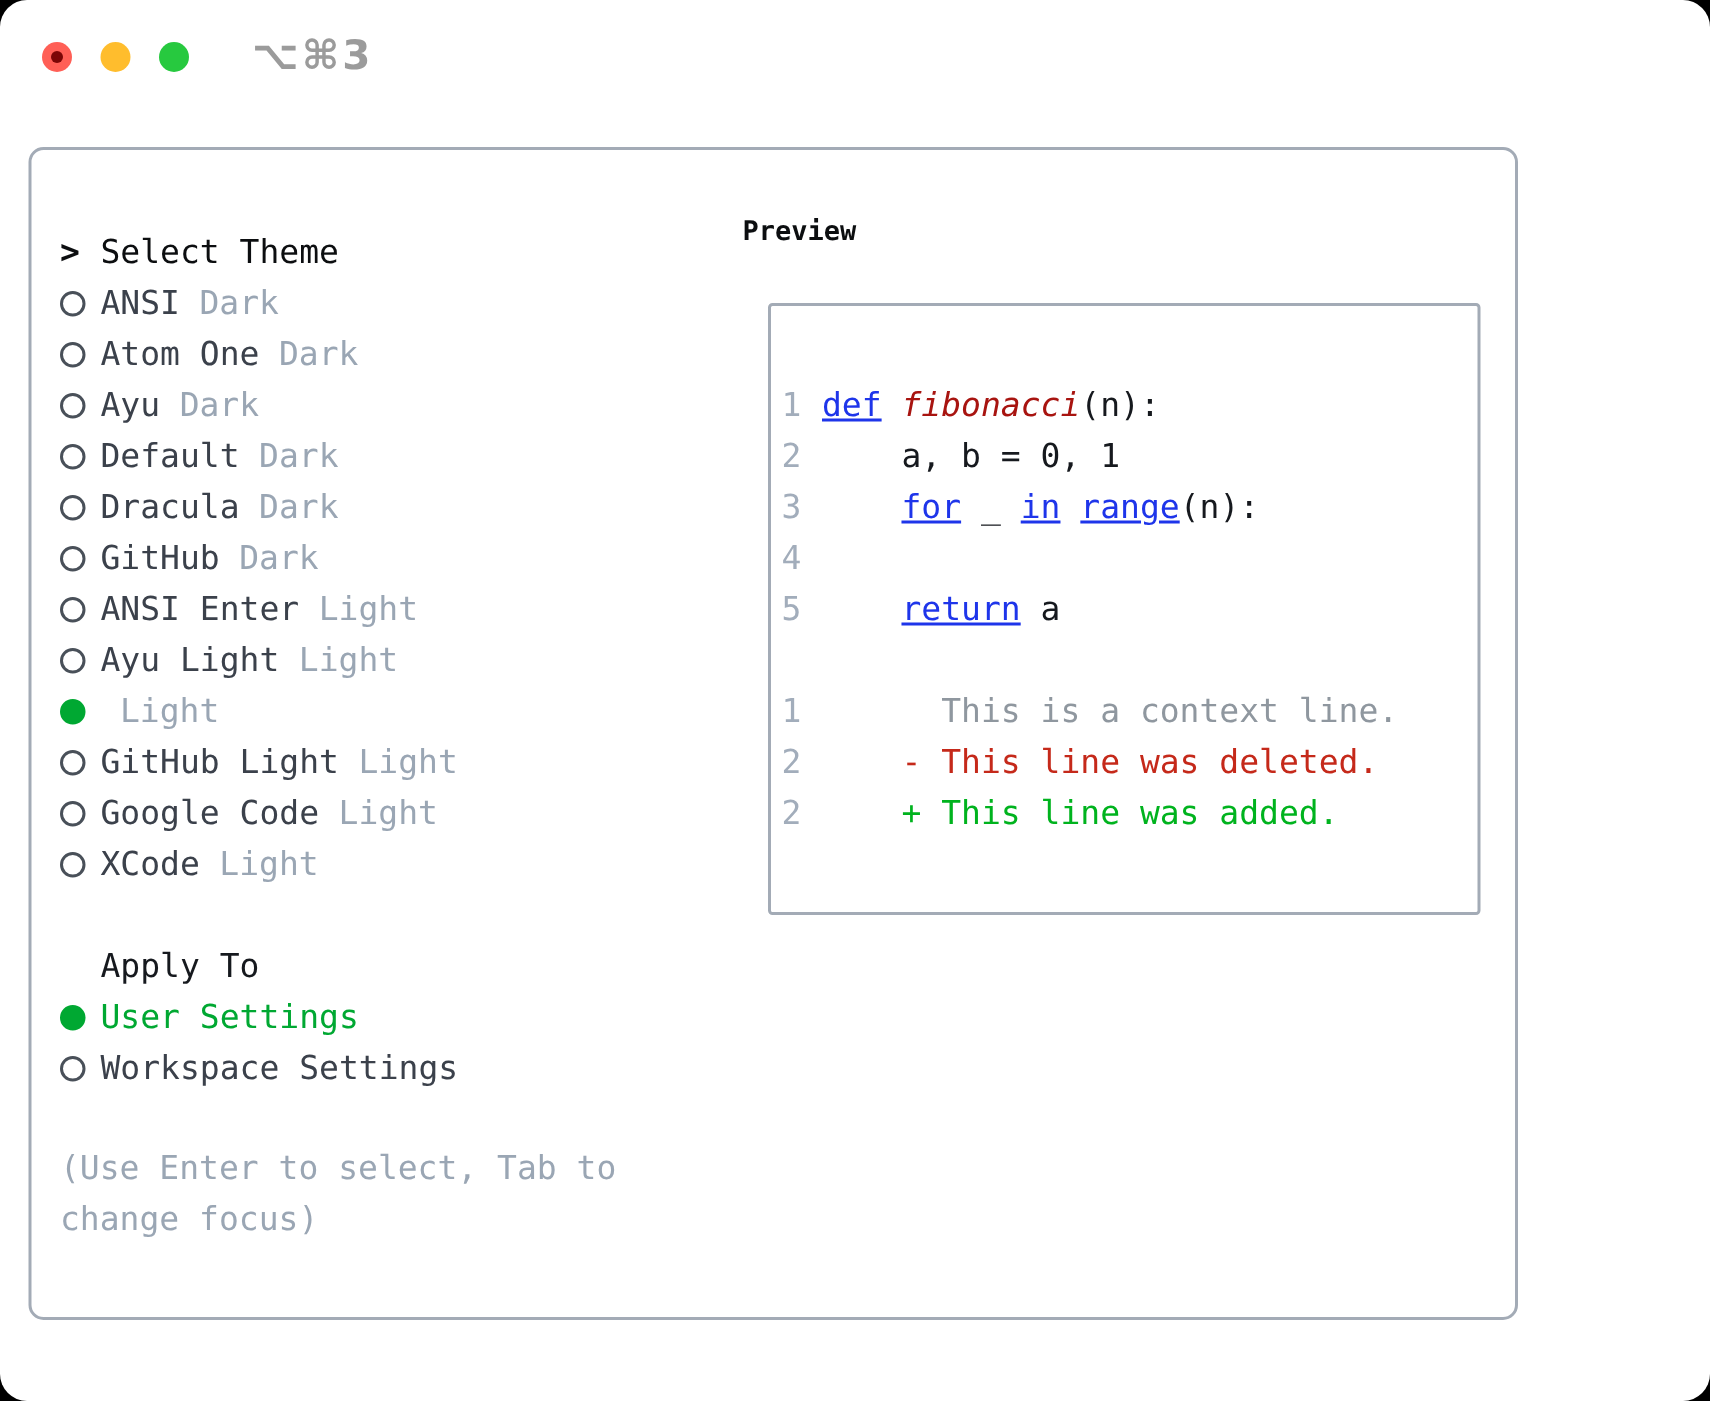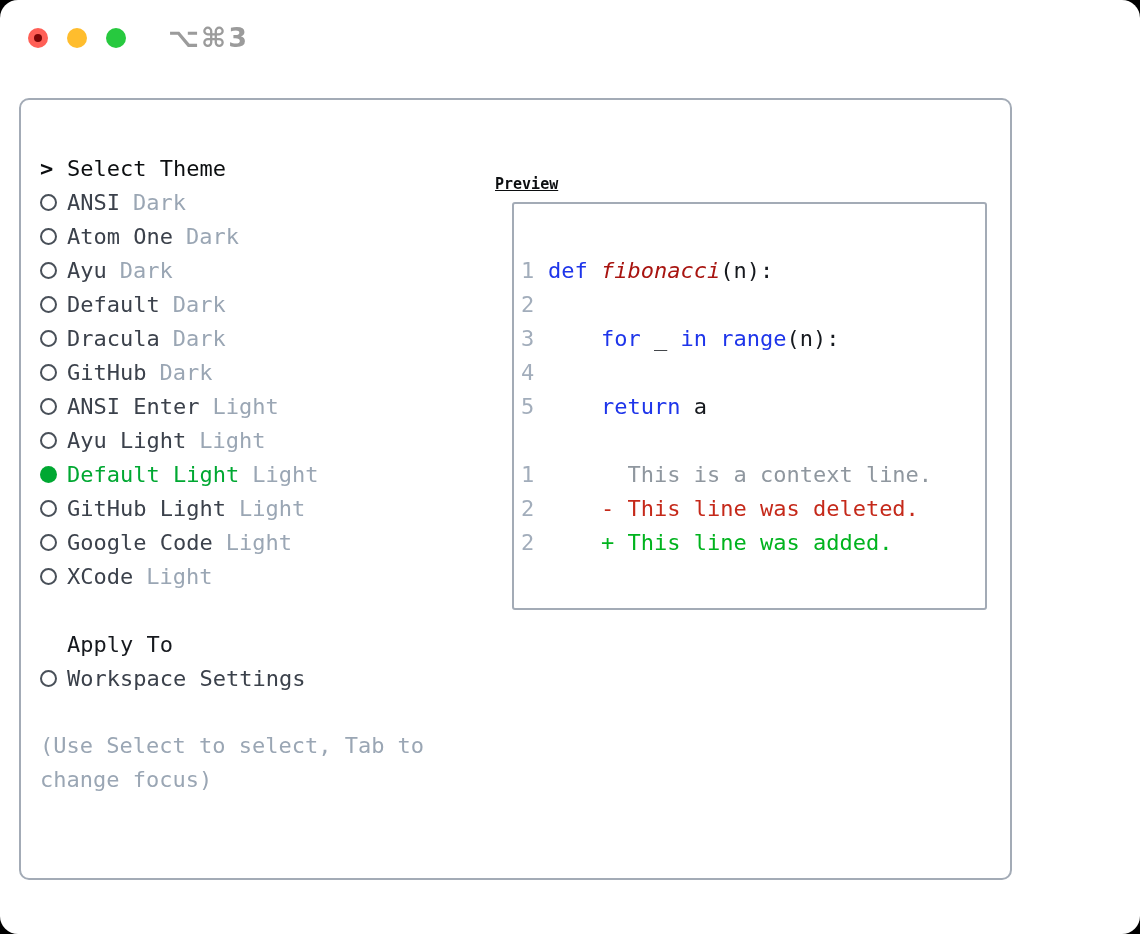--- a/index.html
+++ b/index.html
@@ -29,29 +29,29 @@
   .radio-spacer{width:27px;flex:none;}
   .htitle2{color:var(--ink);text-align:center;}
   .radio{width:27px;flex:none;display:flex;align-items:center;}
   .radio::before{content:'';width:13px;height:13px;border:2px solid var(--ring-dark);border-radius:50%;}
   .radio.filled::before{width:17px;height:17px;border:none;background:var(--accent-green);}
   .tname.sel{color:var(--accent-green);}
   .ttag{margin-left:13px;color:var(--muted-gray);text-align:right;}
   .help{width:406px;font-size:22px;line-height:34px;color:var(--muted-gray);}
 
   
-  .preview-label{position:absolute;left:474px;top:67px;height:34px;display:flex;align-items:center;
-                 font-size:15px;font-weight:bold;color:var(--header-ink);text-decoration:underline;}
+  .preview-label{position:absolute;left:474px;top:37px;height:34px;display:flex;align-items:center;
+                 font-size:18px;font-weight:bold;color:var(--header-ink);}
   .preview-box{position:absolute;left:491px;top:102px;width:475px;height:408px;box-sizing:border-box;
                border:2px solid var(--border-gray);border-radius:3px;overflow:hidden;
                padding:50px 0 0 7px;background:#fff;}
   .cline{display:flex;height:34px;line-height:34px;font-size:22px;color:var(--ink);}
   .lineno{width:27px;flex:none;color:var(--line-number-gray);}
   .ltext{white-space:pre;}
-  .ltext .kw{color:var(--keyword-blue);}
+  .ltext .kw{color:var(--keyword-blue);text-decoration:underline;}
   .ltext .fn{color:var(--function-red);font-style:italic;}
   .ltext .pl{color:var(--ink);}
   .ltext .ctx{color:var(--context-gray);}
   .ltext .del{color:var(--diff-deleted-red);margin-top:40px;}
   .ltext .add{color:var(--diff-added-green);}
 </style>
 </head>
 <body>
 
 <div class="stage">
@@ -105,21 +105,20 @@
               <span class="tname">ANSI Enter</span>
               <span class="ttag">Light</span>
             </div>
             <div class="row">
               <span class="radio"></span>
               <span class="tname">Ayu Light</span>
               <span class="ttag">Light</span>
             </div>
             <div class="row">
               <span class="radio filled"></span>
-              <span class="tname sel">Default Light</span>
               <span class="ttag">Light</span>
             </div>
             <div class="row">
               <span class="radio"></span>
               <span class="tname">GitHub Light</span>
               <span class="ttag">Light</span>
             </div>
             <div class="row">
               <span class="radio"></span>
               <span class="tname">Google Code</span>
@@ -131,37 +130,42 @@
               <span class="ttag">Light</span>
             </div>
           </div>
         <div class="spacer"></div>
         <div class="row">
           <span class="radio-spacer"></span>
           <span class="htitle2">Apply To</span>
         </div>
         <div id="apply-rows">
             <div class="row">
+              <span class="radio filled"></span>
+              <span class="tname sel">User Settings</span>
+            </div>
+            <div class="row">
               <span class="radio"></span>
               <span class="tname">Workspace Settings</span>
             </div>
           </div>
         <div class="spacer"></div>
-        <div class="help">(Use Select to select, Tab to change focus)</div>
+        <div class="help">(Use Enter to select, Tab to change focus)</div>
       </div>
 
       <div class="preview-label">Preview</div>
       <div class="preview-box">
         <div id="preview-lines">
             <div class="cline">
               <span class="lineno">1</span>
               <span class="ltext"><span class="kw">def</span><span class="pl"> </span><span class="fn">fibonacci</span><span class="pl">(n):</span></span>
             </div>
             <div class="cline">
               <span class="lineno">2</span>
+              <span class="ltext"><span class="pl">    a, b = 0, 1</span></span>
             </div>
             <div class="cline">
               <span class="lineno">3</span>
               <span class="ltext"><span class="pl">    </span><span class="kw">for</span><span class="pl"> _ </span><span class="kw">in</span><span class="pl"> </span><span class="kw">range</span><span class="pl">(n):</span></span>
             </div>
             <div class="cline">
               <span class="lineno">4</span>
             </div>
             <div class="cline">
               <span class="lineno">5</span>

